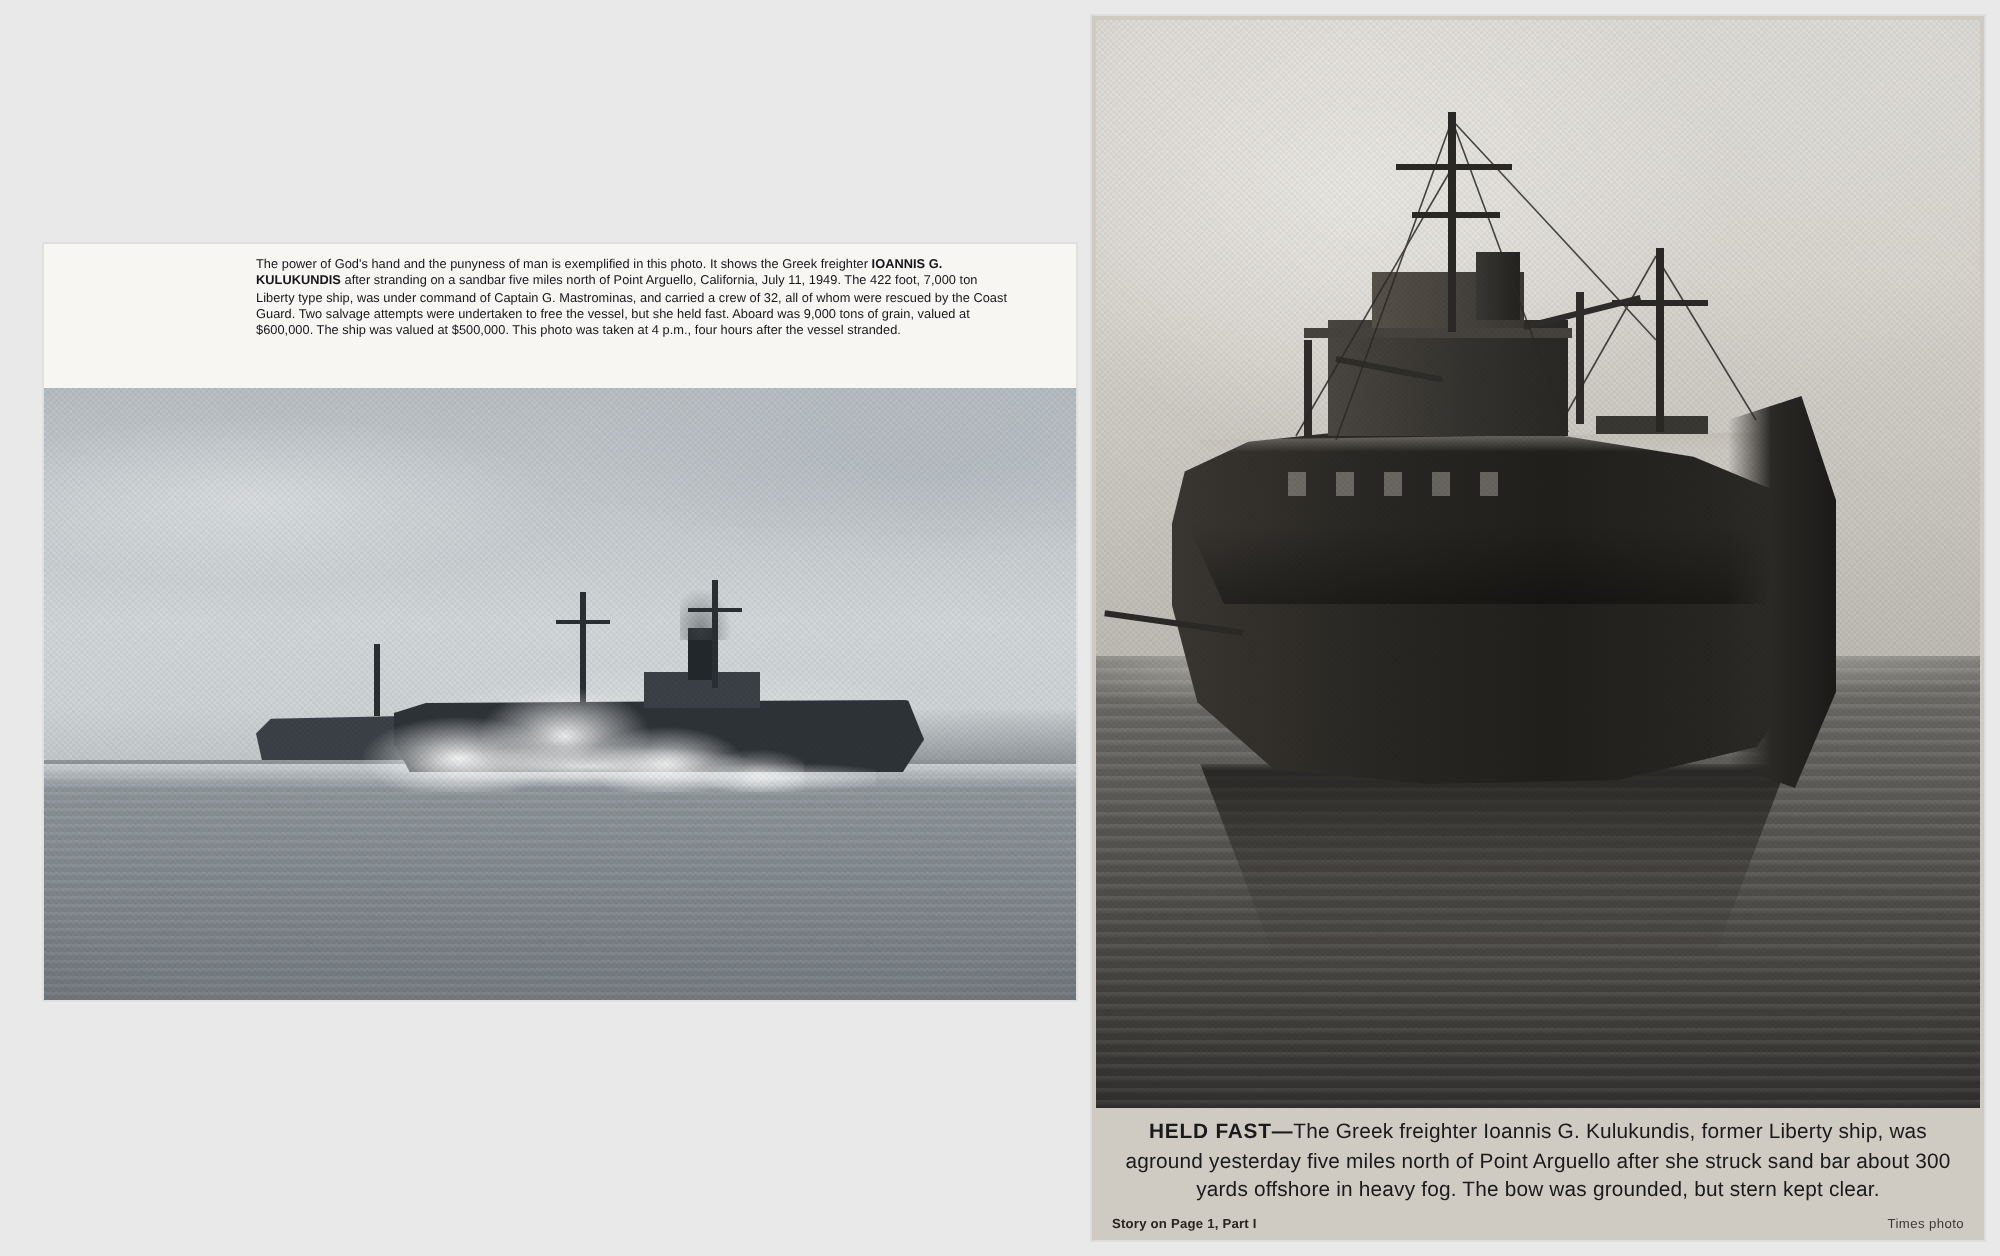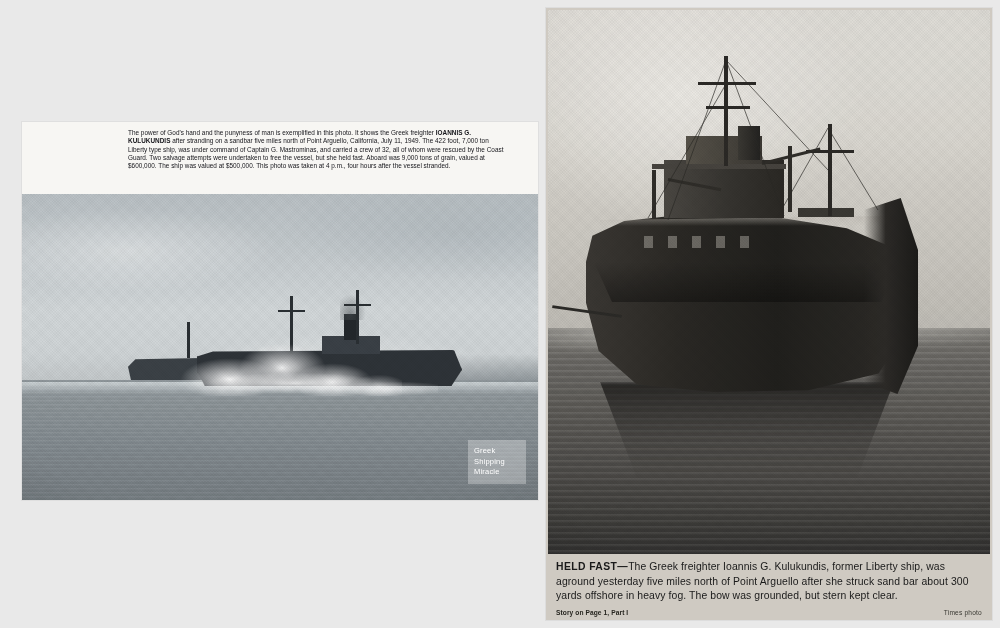--- a/index.html
+++ b/index.html
@@ -389,20 +389,21 @@
     background: #cfcac2;
     box-sizing: border-box;
     padding: 4px 8px 0 8px;
   }
   .rp-caption p {
     margin: 0;
     font-size: 10.4px;
     line-height: 14.6px;
     color: #1a1a1a;
     letter-spacing: 0.1px;
+    text-align: center;
   }
   .rp-caption .lead {
     font-weight: bold;
     letter-spacing: 0.4px;
   }
   .rp-credit-row {
     position: absolute;
     left: 8px; right: 8px; bottom: 2px;
     display: flex;
     justify-content: space-between;
@@ -445,21 +446,20 @@
     <div class="lp-mast-a-yard"></div>
     <div class="lp-mast-b"></div>
     <div class="lp-mast-b-yard"></div>
 
     <div class="lp-spray"></div>
     <div class="lp-spray2"></div>
 
     <div class="grain"></div>
     <div class="vignette"></div>
 
-    <div class="lp-watermark">Greek Shipping Miracle</div>
   </div>
 </div>
 
 <div class="right-panel">
 
   <div class="rp-photo">
     <div class="rp-fog"></div>
     <div class="rp-water"></div>
 
     <div class="rs-reflection"></div>

